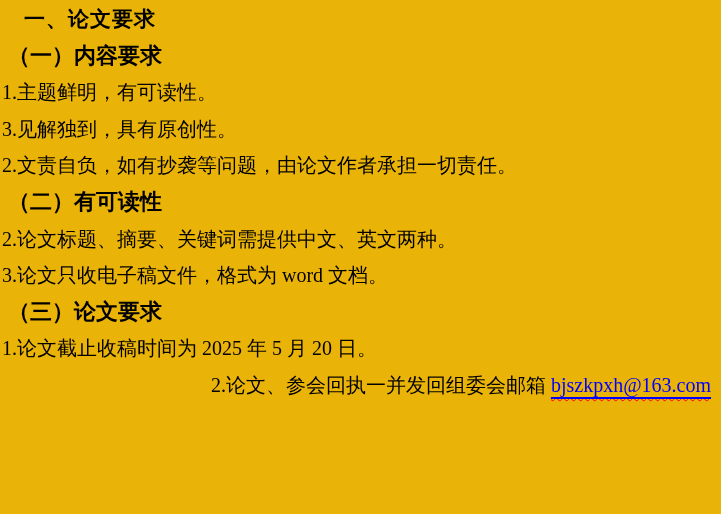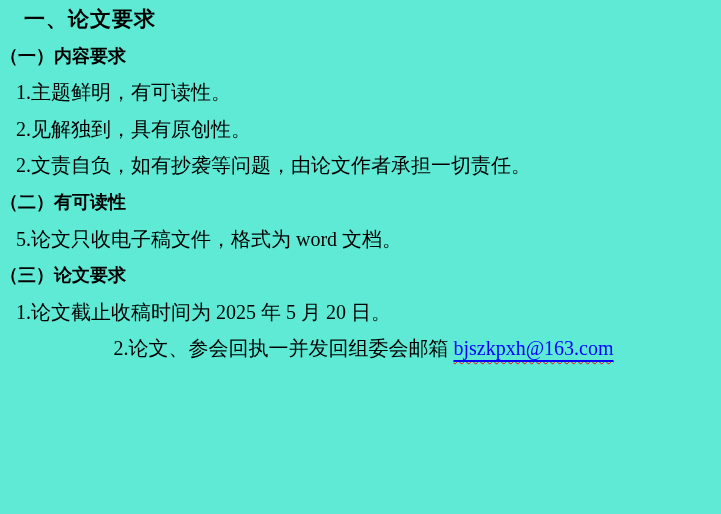--- a/index.html
+++ b/index.html
@@ -6,50 +6,50 @@
     margin: 0;
     padding: 0;
     background: #ffffff;
   }
   .doc {
     position: relative;
     width: 721px;
     height: 514px;
     box-sizing: border-box;
     overflow: hidden;
-    background: #5eead4;
+    background: #eab308;
     color: #000000;
     font-family: "Liberation Serif", "DejaVu Serif", serif;
     font-size: 20px;
     padding-top: 1px;
   }
   .line {
     margin: 0;
     line-height: 36.6px;
   }
   .doc-title {
     font-family: "Liberation Sans", "DejaVu Sans", sans-serif;
     font-weight: 700;
     font-size: 21px;
     padding-left: 24px;
     letter-spacing: 1px;
   }
   .section-heading {
     font-family: "Liberation Sans", "DejaVu Sans", sans-serif;
     font-weight: 700;
-    font-size: 18px;
-    padding-left: 0;
+    font-size: 22px;
+    padding-left: 8px;
   }
   .item {
-    padding-left: 16px;
+    padding-left: 2px;
     padding-right: 10px;
     text-align: justify;
   }
   .item.no-justify {
-    text-align: center;
+    text-align: right;
   }
   .email-wrap {
     text-decoration: underline wavy #ff0000;
     text-decoration-thickness: 1px;
     text-underline-offset: 5px;
     margin-left: 5px;
   }
   .email-link {
     color: #0000ff;
     text-decoration: underline;
@@ -59,25 +59,26 @@
 </style>
 </head>
 <body>
 
 <div class="doc">
 
   <p class="line doc-title">一、论文要求</p>
 
   <p class="line section-heading">（一）内容要求</p>
   <p class="line item">1.主题鲜明，有可读性。</p>
-  <p class="line item">2.见解独到，具有原创性。</p>
+  <p class="line item">3.见解独到，具有原创性。</p>
   <p class="line item">2.文责自负，如有抄袭等问题，由论文作者承担一切责任。</p>
 
   <p class="line section-heading">（二）有可读性</p>
-  <p class="line item">5.论文只收电子稿文件，格式为 word 文档。</p>
+  <p class="line item">2.论文标题、摘要、关键词需提供中文、英文两种。</p>
+  <p class="line item">3.论文只收电子稿文件，格式为 word 文档。</p>
 
   <p class="line section-heading">（三）论文要求</p>
   <p class="line item">1.论文截止收稿时间为 2025 年 5 月 20 日。</p>
   <p class="line item no-justify">
     <span>2.论文、参会回执一并发回组委会邮箱</span><span class="email-wrap"><a class="email-link">bjszkpxh@163.com</a></span>
   </p>
 
 </div>
 
 </body></html>

